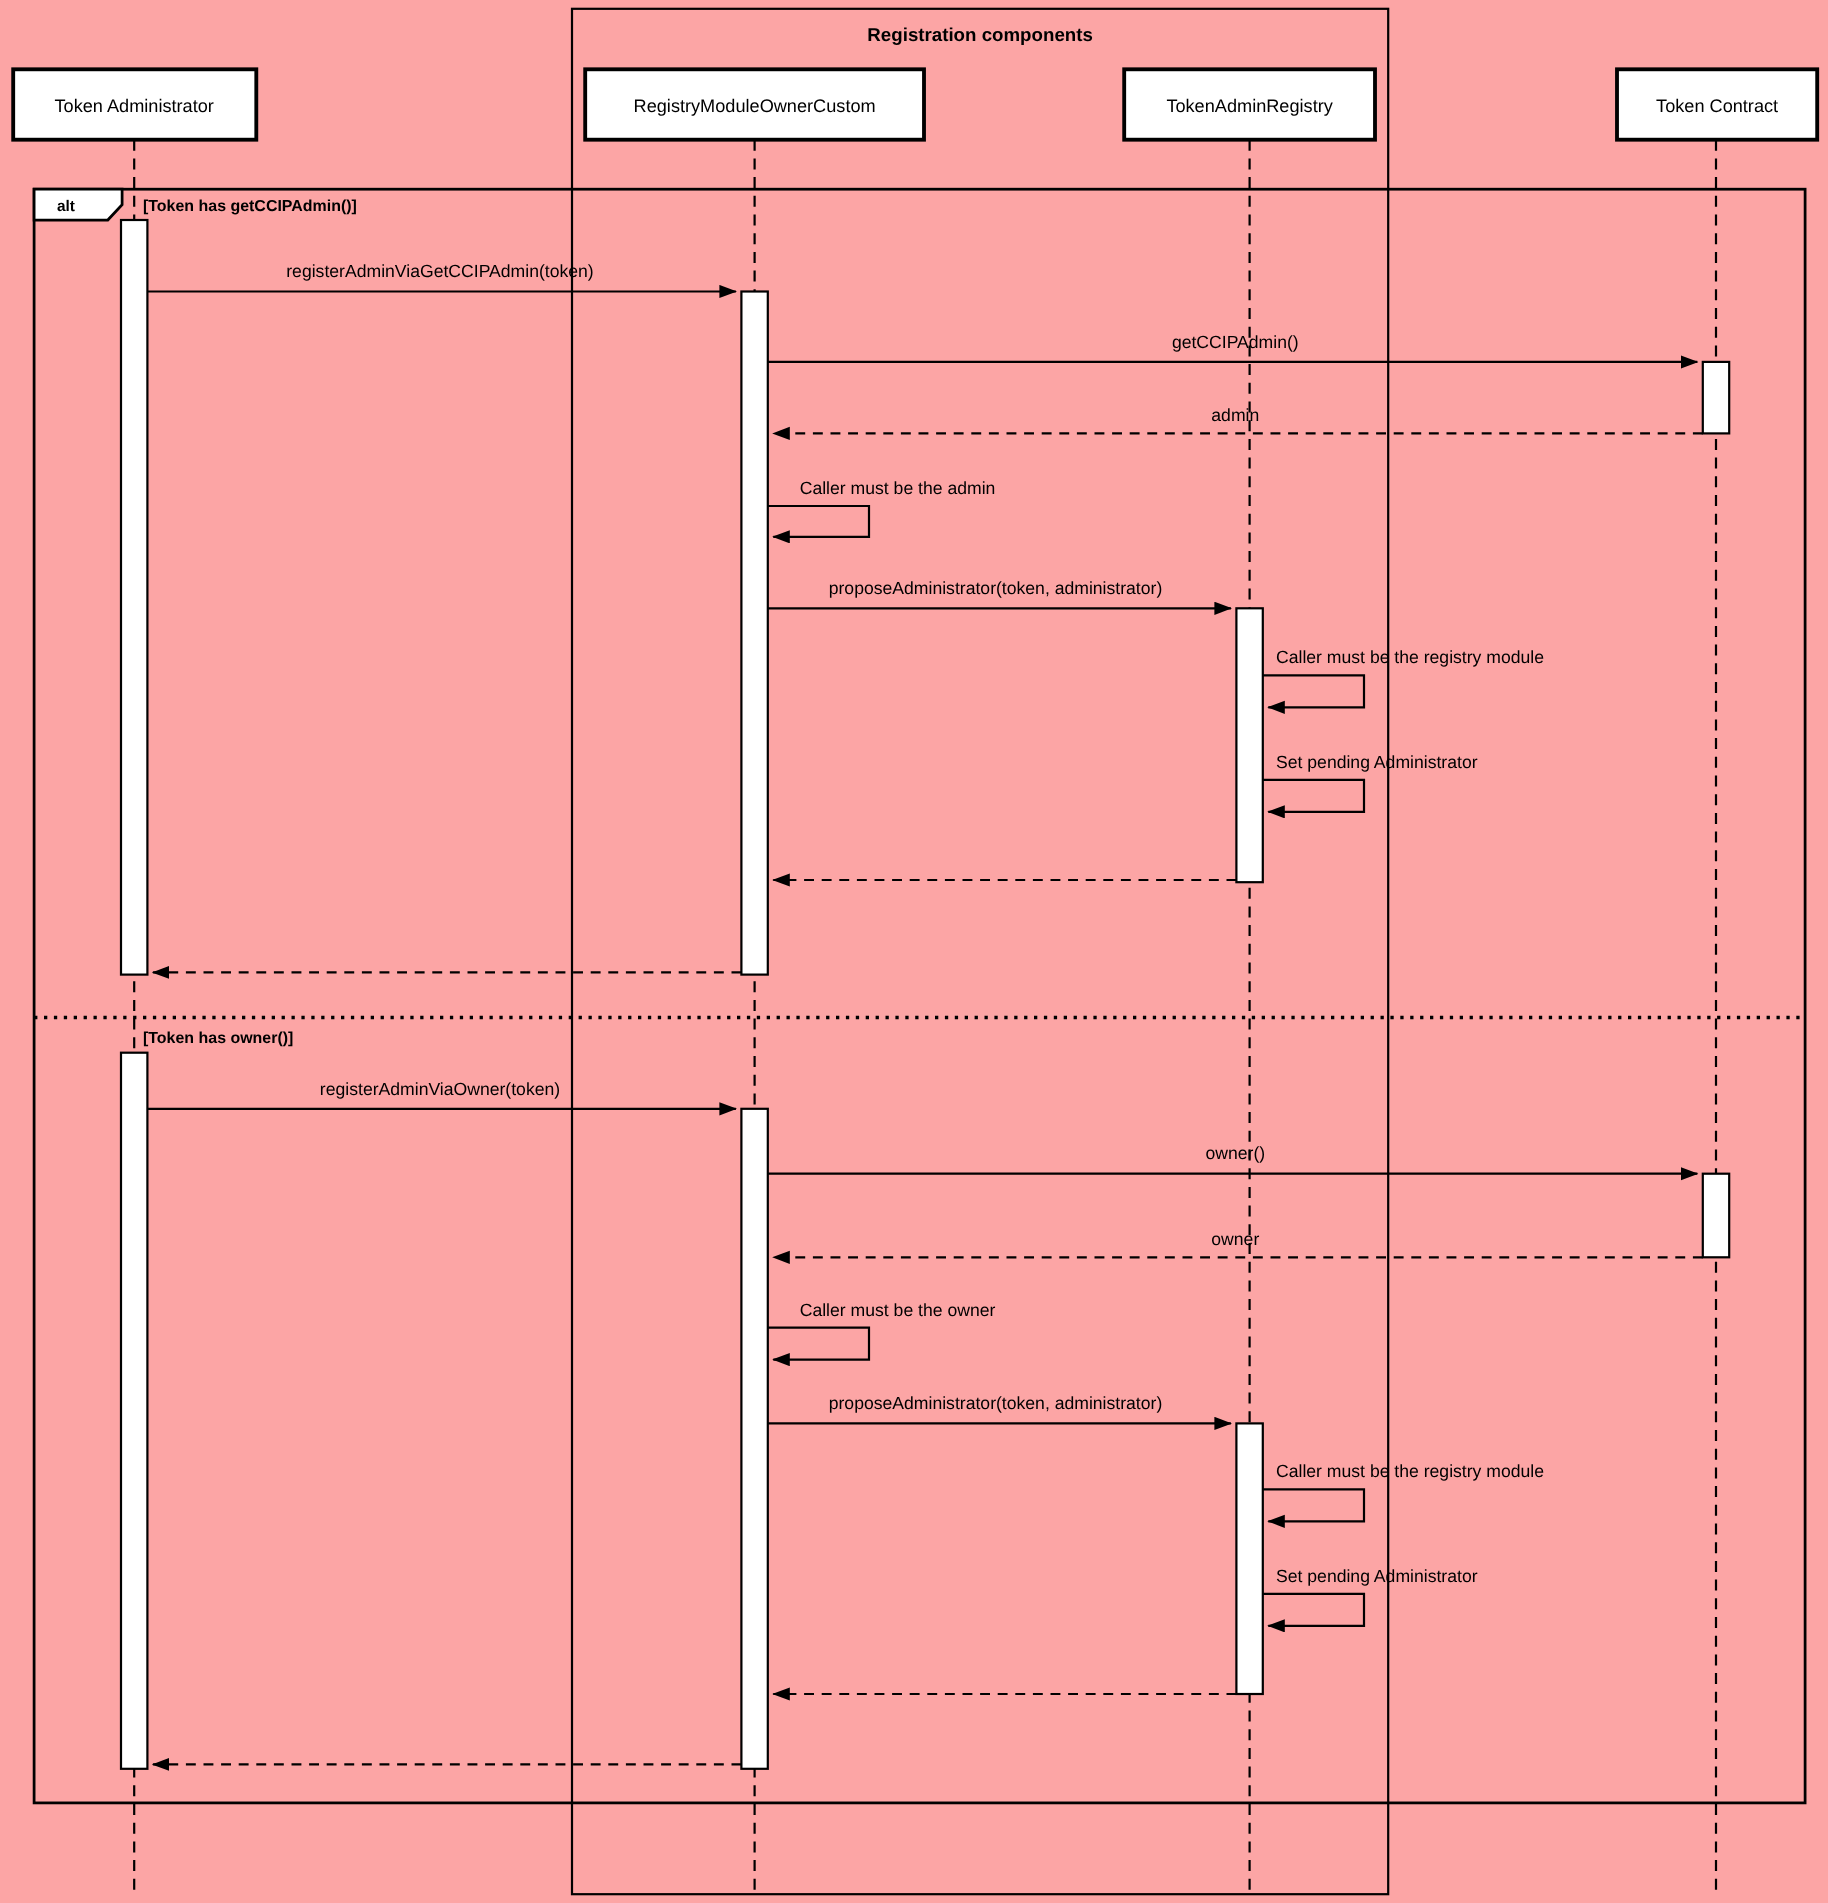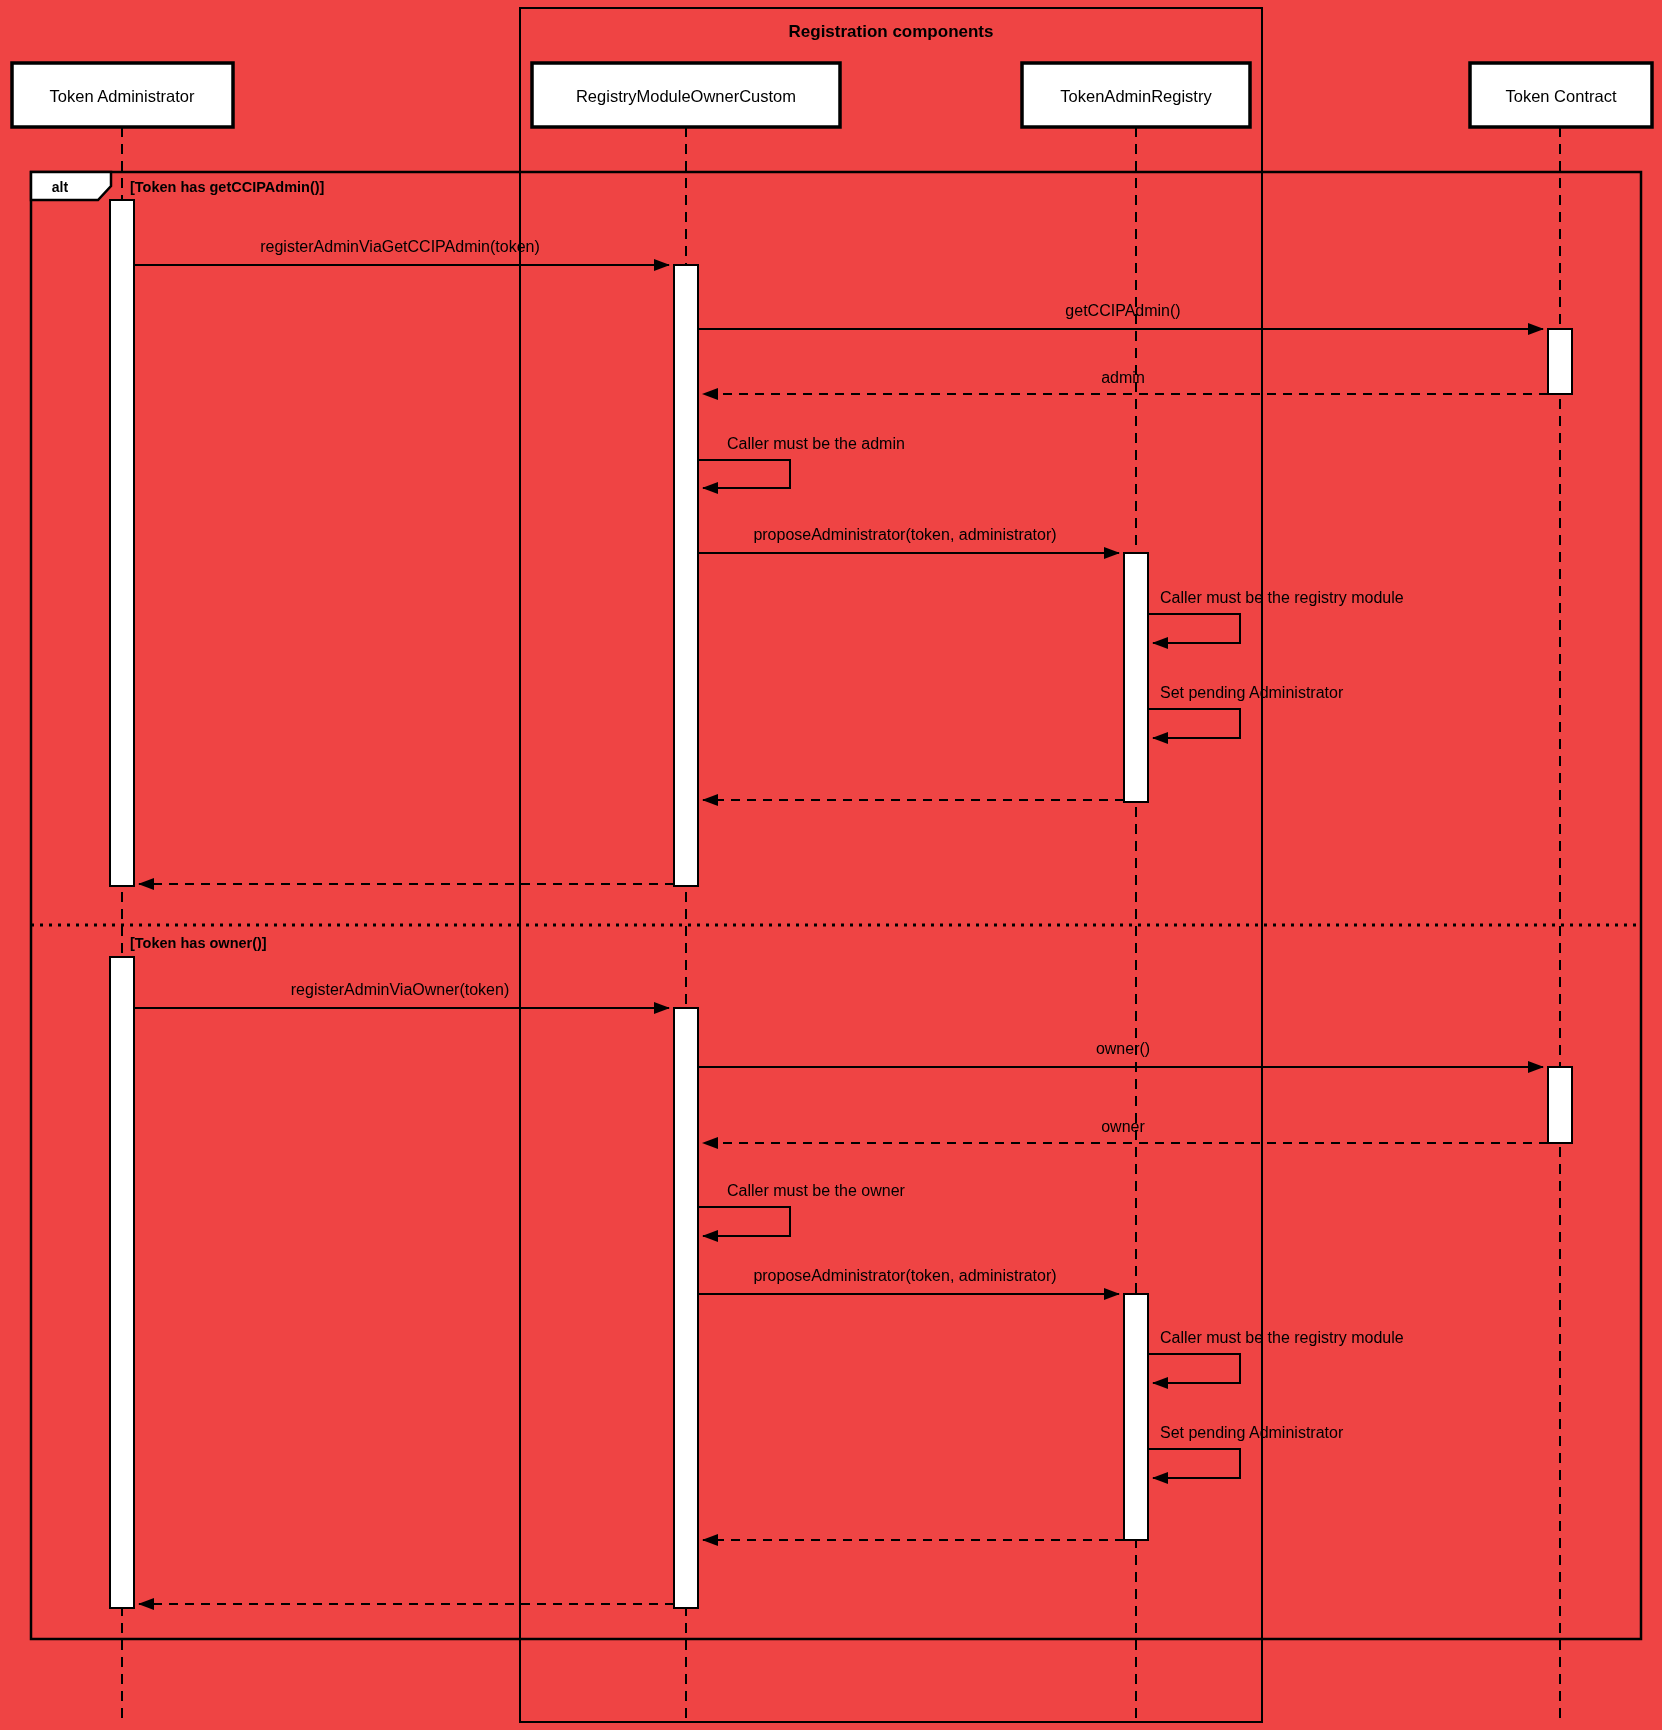--- a/index.html
+++ b/index.html
@@ -1,16 +1,16 @@
 <!DOCTYPE html>
 <html><head>
 <meta charset="utf-8">
 <style>
   html, body { margin: 0; padding: 0; background: #ffffff; }
-  .stage { position: relative; width: 1662px; height: 1730px; background: #ef4444; }
+  .stage { position: relative; width: 1662px; height: 1730px; background: #fca5a5; }
   svg { display: block; }
   text {
     font-family: "Liberation Sans", "DejaVu Sans", sans-serif;
     fill: #000000;
   }
   .participant-label { font-size: 16.5px; }
   .msg-label { font-size: 16px; }
   .title-label { font-size: 17px; font-weight: 700; }
   .guard-label { font-size: 14.5px; font-weight: 700; }
   .operator-label { font-size: 14px; font-weight: 700; }

